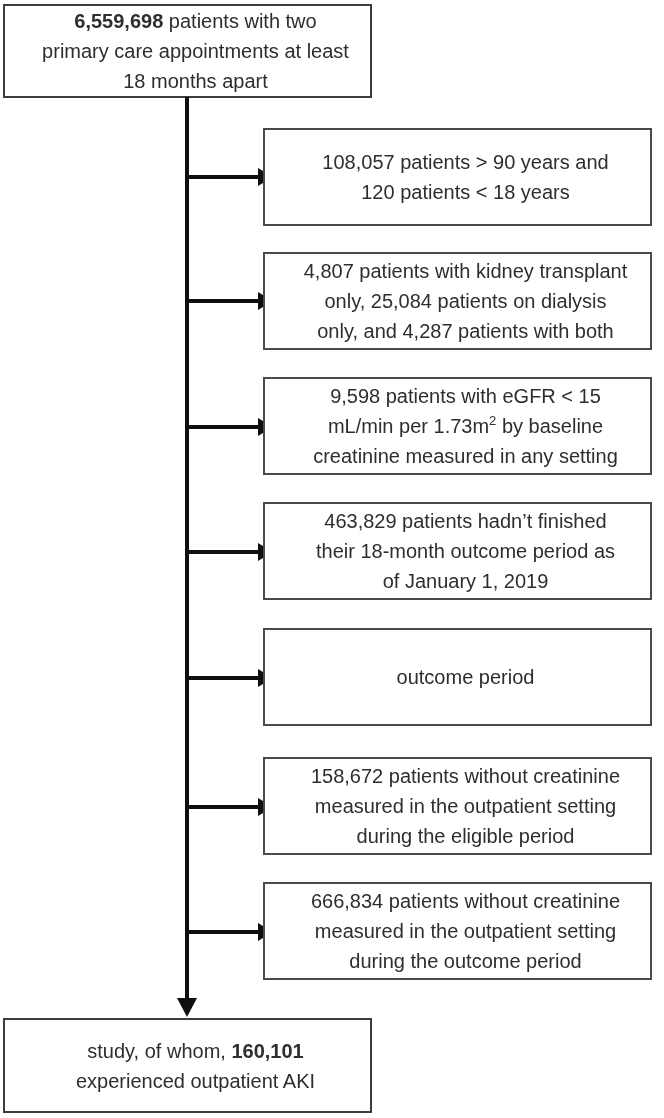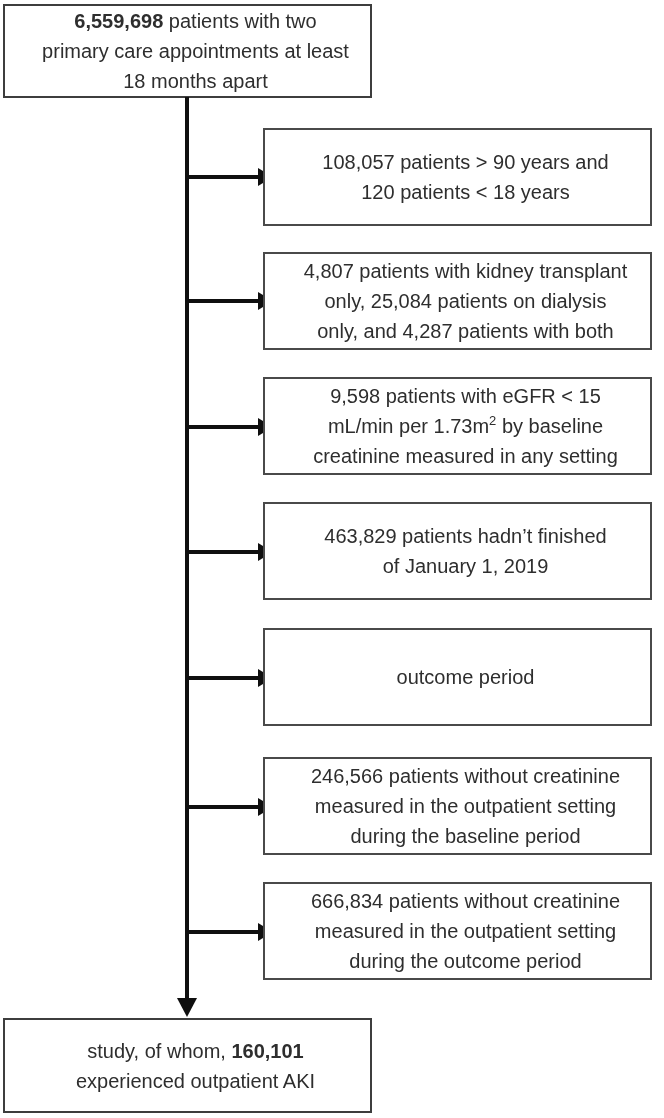--- a/index.html
+++ b/index.html
@@ -121,31 +121,32 @@
   </div>
 
   <div class="box side-box" style="top:377px">
     <div>9,598 patients with eGFR &lt; 15</div>
     <div><span>mL/min per 1.73m</span><sup>2</sup><span> by baseline</span></div>
     <div>creatinine measured in any setting</div>
   </div>
 
   <div class="box side-box" style="top:502px">
     <div>463,829 patients hadn’t finished</div>
+    <div>their 18-month outcome period as</div>
     <div>of January 1, 2019</div>
   </div>
 
   <div class="box side-box" style="top:628px">
     <div>outcome period</div>
   </div>
 
   <div class="box side-box" style="top:757px">
-    <div>246,566 patients without creatinine</div>
+    <div>158,672 patients without creatinine</div>
     <div>measured in the outpatient setting</div>
-    <div>during the baseline period</div>
+    <div>during the eligible period</div>
   </div>
 
   <div class="box side-box" style="top:882px">
     <div>666,834 patients without creatinine</div>
     <div>measured in the outpatient setting</div>
     <div>during the outcome period</div>
   </div>
 
   <div class="box main-box final-box">
     <div><span>study, of whom, </span><span class="bold">160,101</span></div>

